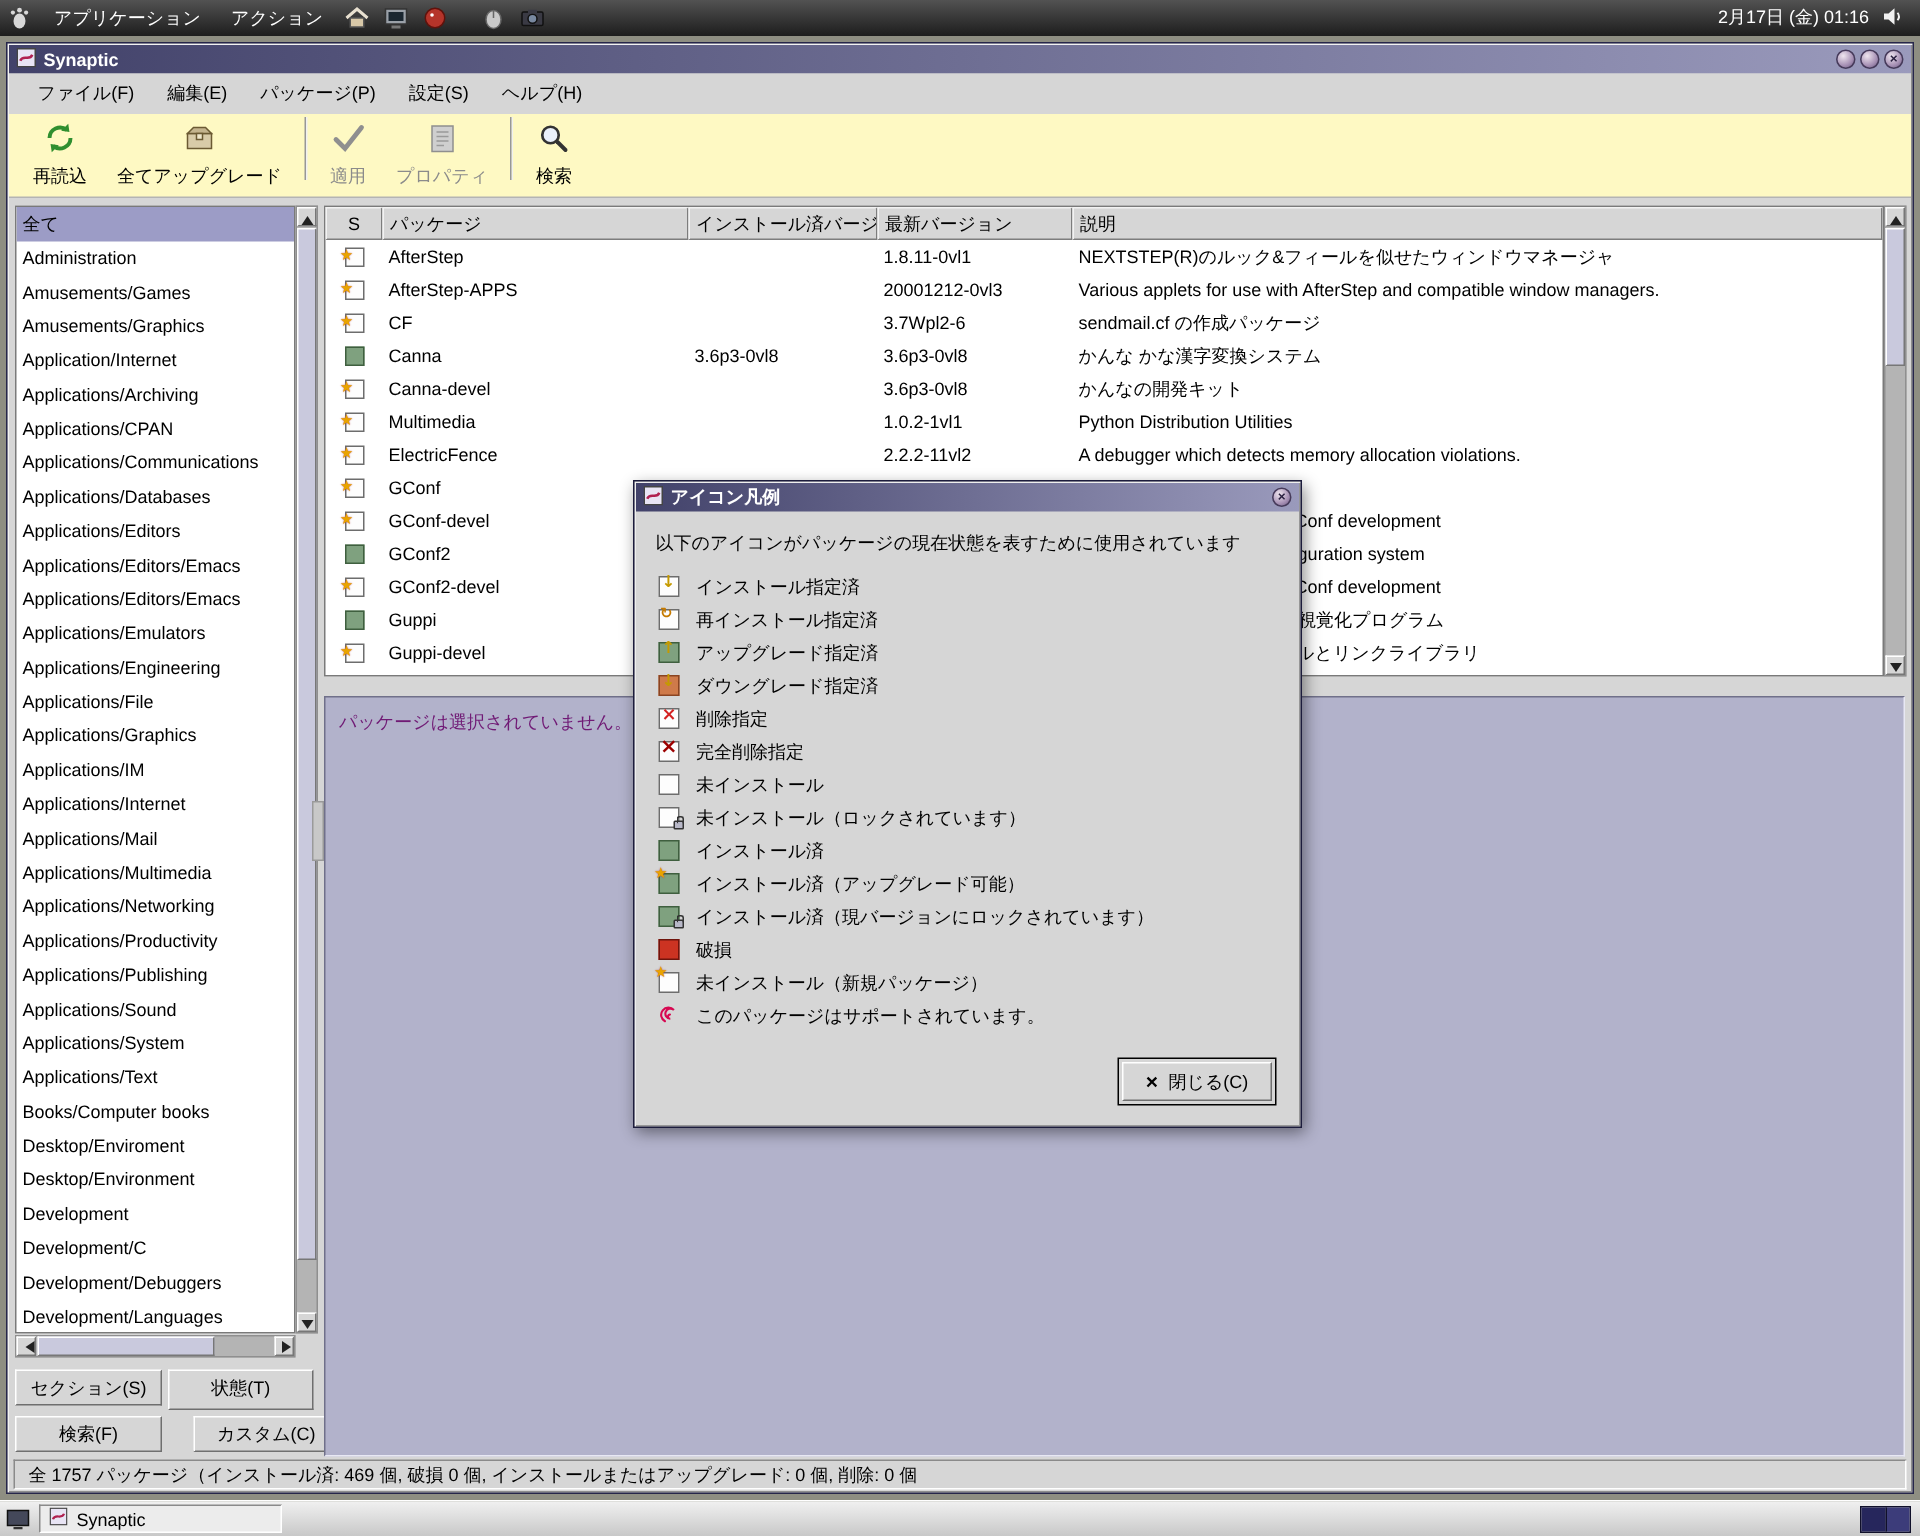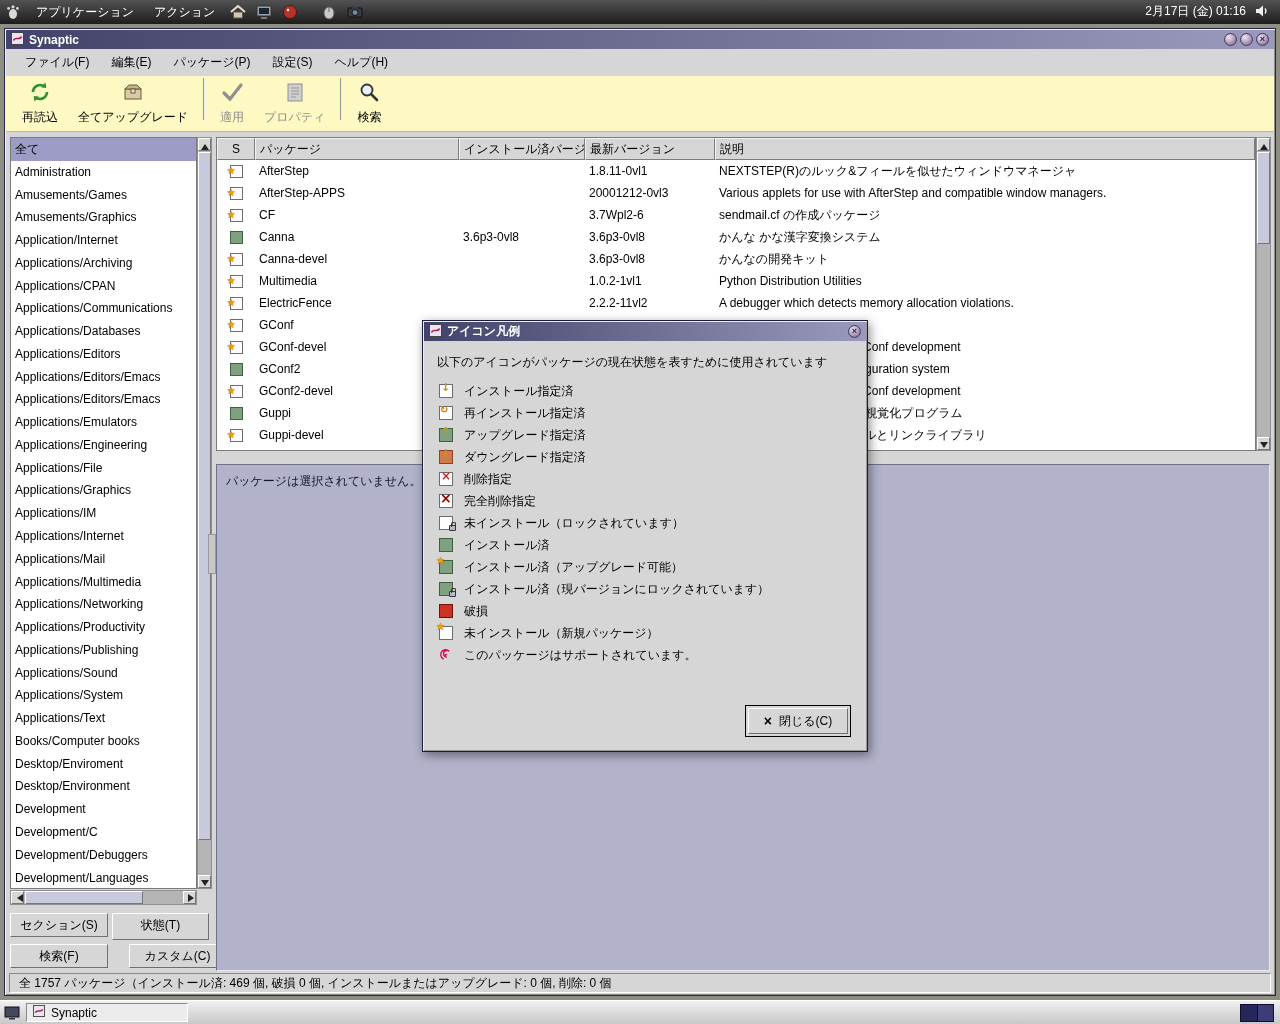--- a/index.html
+++ b/index.html
@@ -83,21 +83,21 @@
   .ov.ar{top:-4px;left:1px;color:#c59a00;font-size:11px;font-weight:bold}
   .ov.rr{top:-3px;left:0;color:#c57a00;font-size:10px;font-weight:bold}
   .ov.xx{top:-4px;left:1px;color:#d42222;font-size:12px;font-weight:bold}
   .ov.xx2{top:-5px;left:0;color:#9c0000;font-size:14px;font-weight:bold}
   .ov.lock{right:-4px;bottom:-2px;width:7px;height:6px;background:#b8b8c8;border:1px solid #333;border-radius:1px}
   .ov.lock::before{content:'';position:absolute;left:1px;top:-4px;width:3px;height:4px;
     border:1px solid #333;border-bottom:none;border-radius:2px 2px 0 0}
 
   
   .details{position:absolute;left:211px;top:435px;width:1054px;height:507px;background:#b2b2cb;
-    border:1px solid;border-color:#70708a #e8e8f4 #e8e8f4 #70708a;padding:8px 9px;color:#0f172a}
+    border:1px solid;border-color:#70708a #e8e8f4 #e8e8f4 #70708a;padding:8px 9px;color:#701a75}
   .pane-grip{position:absolute;left:203px;top:505px;width:8px;height:40px;background:#c8c8c8;
     border:1px solid #9a9a9a}
   .statusbar{position:absolute;left:4px;top:944px;width:1262px;height:20px;
     border:1px solid;border-color:#8a8a8a #fff #fff #8a8a8a;line-height:18px;padding:0 9px;
     white-space:nowrap;overflow:hidden}
 
   
   #dialog{position:absolute;left:422px;top:320px;width:446px;height:432px;background:#d6d6d6;
     border:1px solid #1c1c3c;box-shadow:2px 3px 10px rgba(0,0,0,.45), inset 1px 1px 0 #efefef, inset -1px -1px 0 #979797;
     z-index:50}
@@ -530,20 +530,24 @@
           </span>
           <span>削除指定</span>
         </div>
         <div class="legend-item">
           <span class="pi pi-mark-purge" style="width: 14px; height: 14px;">
             <i class="ov xx2">×</i>
           </span>
           <span>完全削除指定</span>
         </div>
         <div class="legend-item">
+          <span class="pi pi-not-installed" style="width: 14px; height: 14px;"></span>
+          <span>未インストール</span>
+        </div>
+        <div class="legend-item">
           <span class="pi pi-not-installed-locked" style="width: 14px; height: 14px;">
             <i class="ov lock"></i>
           </span>
           <span>未インストール（ロックされています）</span>
         </div>
         <div class="legend-item">
           <span class="pi pi-installed" style="width: 14px; height: 14px;"></span>
           <span>インストール済</span>
         </div>
         <div class="legend-item">

